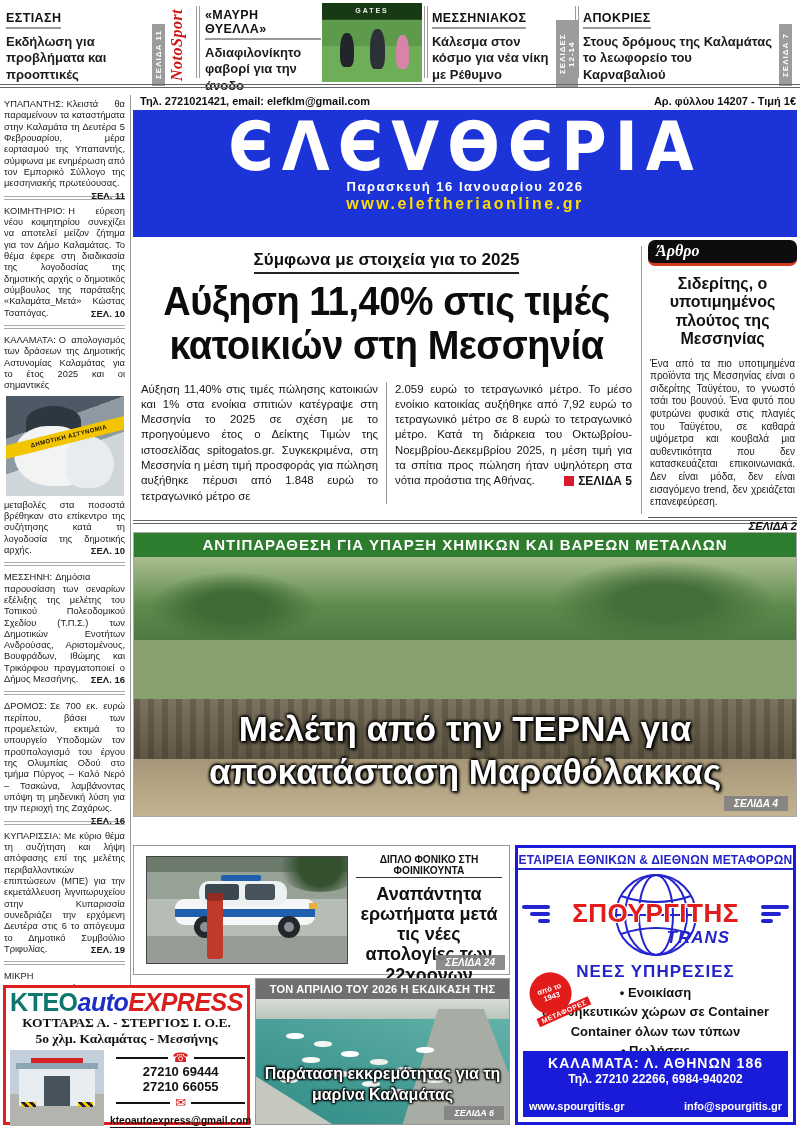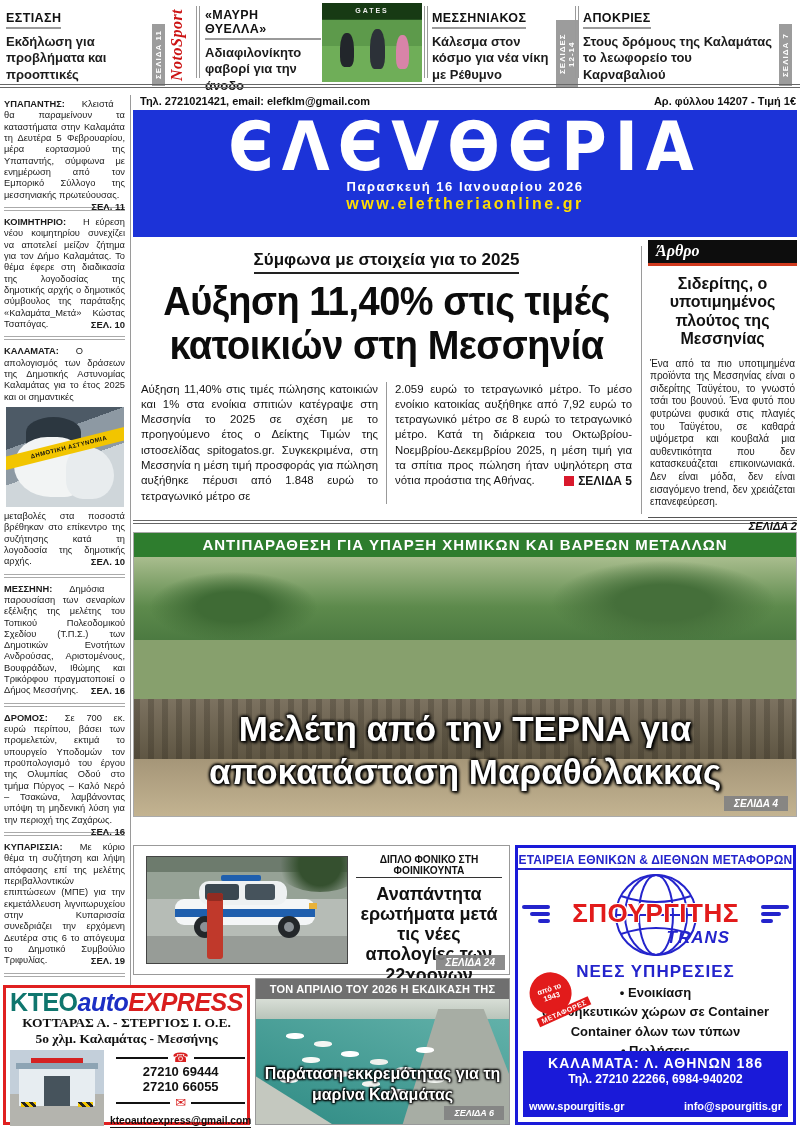--- a/index.html
+++ b/index.html
@@ -33,21 +33,21 @@
   .mh-logo{margin-top:4px;font-size:62px;font-weight:bold;color:#fff;letter-spacing:8px;
         font-family:"DejaVu Sans",sans-serif;transform:scaleY(1.08);line-height:1.05;}
   .mh-date{font-size:13px;font-weight:bold;color:#fff;letter-spacing:1.5px;margin-top:0px;}
   .mh-url{font-size:16px;font-weight:bold;color:#ffdd00;letter-spacing:2.5px;margin-top:1px;}
   
   .sidebar{position:absolute;left:0;top:95px;width:130px;height:890px;overflow:hidden;
         border-right:1px solid #9a9a9a;}
   .sidebar-inner{padding:4px 5px 0 4px;}
   .brief{margin:0;}
   .brief p{margin:0;font-size:9.3px;line-height:1.22;text-align:justify;color:#1a1a1a;}
-  .brief .btitle{font-weight:bold;margin-right:17px;}
+  .brief .btitle{font-weight:normal;margin-right:3px;}
   .brief .bpage{font-weight:bold;float:right;font-size:9.5px;}
   .bsep{height:2px;border-top:1px solid #aaa;border-bottom:1px solid #aaa;margin:6px 0;}
   .moto{position:relative;width:118px;height:100px;margin:4px auto;overflow:hidden;
         background:linear-gradient(160deg,#4d5a66 0 30%,#8d99a3 30% 55%,#cfd6da 55% 100%);}
   .moto .fair{position:absolute;left:8px;top:30px;width:70px;height:60px;background:#f2f4f4;
         border-radius:50% 40% 30% 55%;}
   .moto .fair2{position:absolute;left:60px;top:40px;width:48px;height:52px;background:#e8ecee;
         border-radius:40% 55% 45% 35%;}
   .moto .shield{position:absolute;left:20px;top:10px;width:55px;height:30px;background:#2c3740;
         border-radius:50% 50% 10% 10%;}
@@ -62,21 +62,21 @@
         color:#0c0c0c;margin-top:8px;transform:scaleY(1.05);}
   .lead-body{display:flex;text-align:justify;margin-top:16px;}
   .lead-body .col{flex:1;padding:0 8px;font-size:11.4px;line-height:1.34;color:#151515;}
   .lead-body .col + .col{border-left:1px solid #999;}
   .pageref{font-weight:bold;font-size:12px;white-space:nowrap;float:right;}
   .redsq{display:inline-block;width:10px;height:10px;background:#d9192c;margin-right:4px;
         vertical-align:-1px;}
   
   .arthro{position:absolute;left:648px;top:240px;width:149px;}
   .arthro-head{background:#0d0d0d;color:#fff;font-family:"Liberation Serif",serif;font-style:italic;
-        font-weight:bold;font-size:16px;padding:2px 8px 3px;border-bottom:3px solid #d03a1e;}
+        font-weight:bold;font-size:16px;padding:2px 8px 3px;border-bottom:3px solid #d03a1e;border-radius:7px;}
   .arthro-title{text-align:center;font-weight:bold;font-size:16px;line-height:1.15;margin:9px 2px;}
   .arthro-body{font-size:10px;line-height:1.26;text-align:justify;color:#1a1a1a;padding:0 2px;}
   .arthro-foot{border-top:1px solid #555;margin-top:8px;padding-top:2px;text-align:right;
         font-weight:bold;font-style:italic;font-size:11px;}
   
   .terna{position:absolute;left:133px;top:532px;width:664px;height:285px;border:1px solid #aaa;
         box-sizing:border-box;}
   .terna-banner{height:24px;background:#2e7d2e;color:#fff;font-weight:bold;font-size:15px;
         letter-spacing:1px;text-align:center;line-height:24px;}
   .terna-photo{position:relative;width:100%;height:259px;overflow:hidden;background:#87a06d;}

